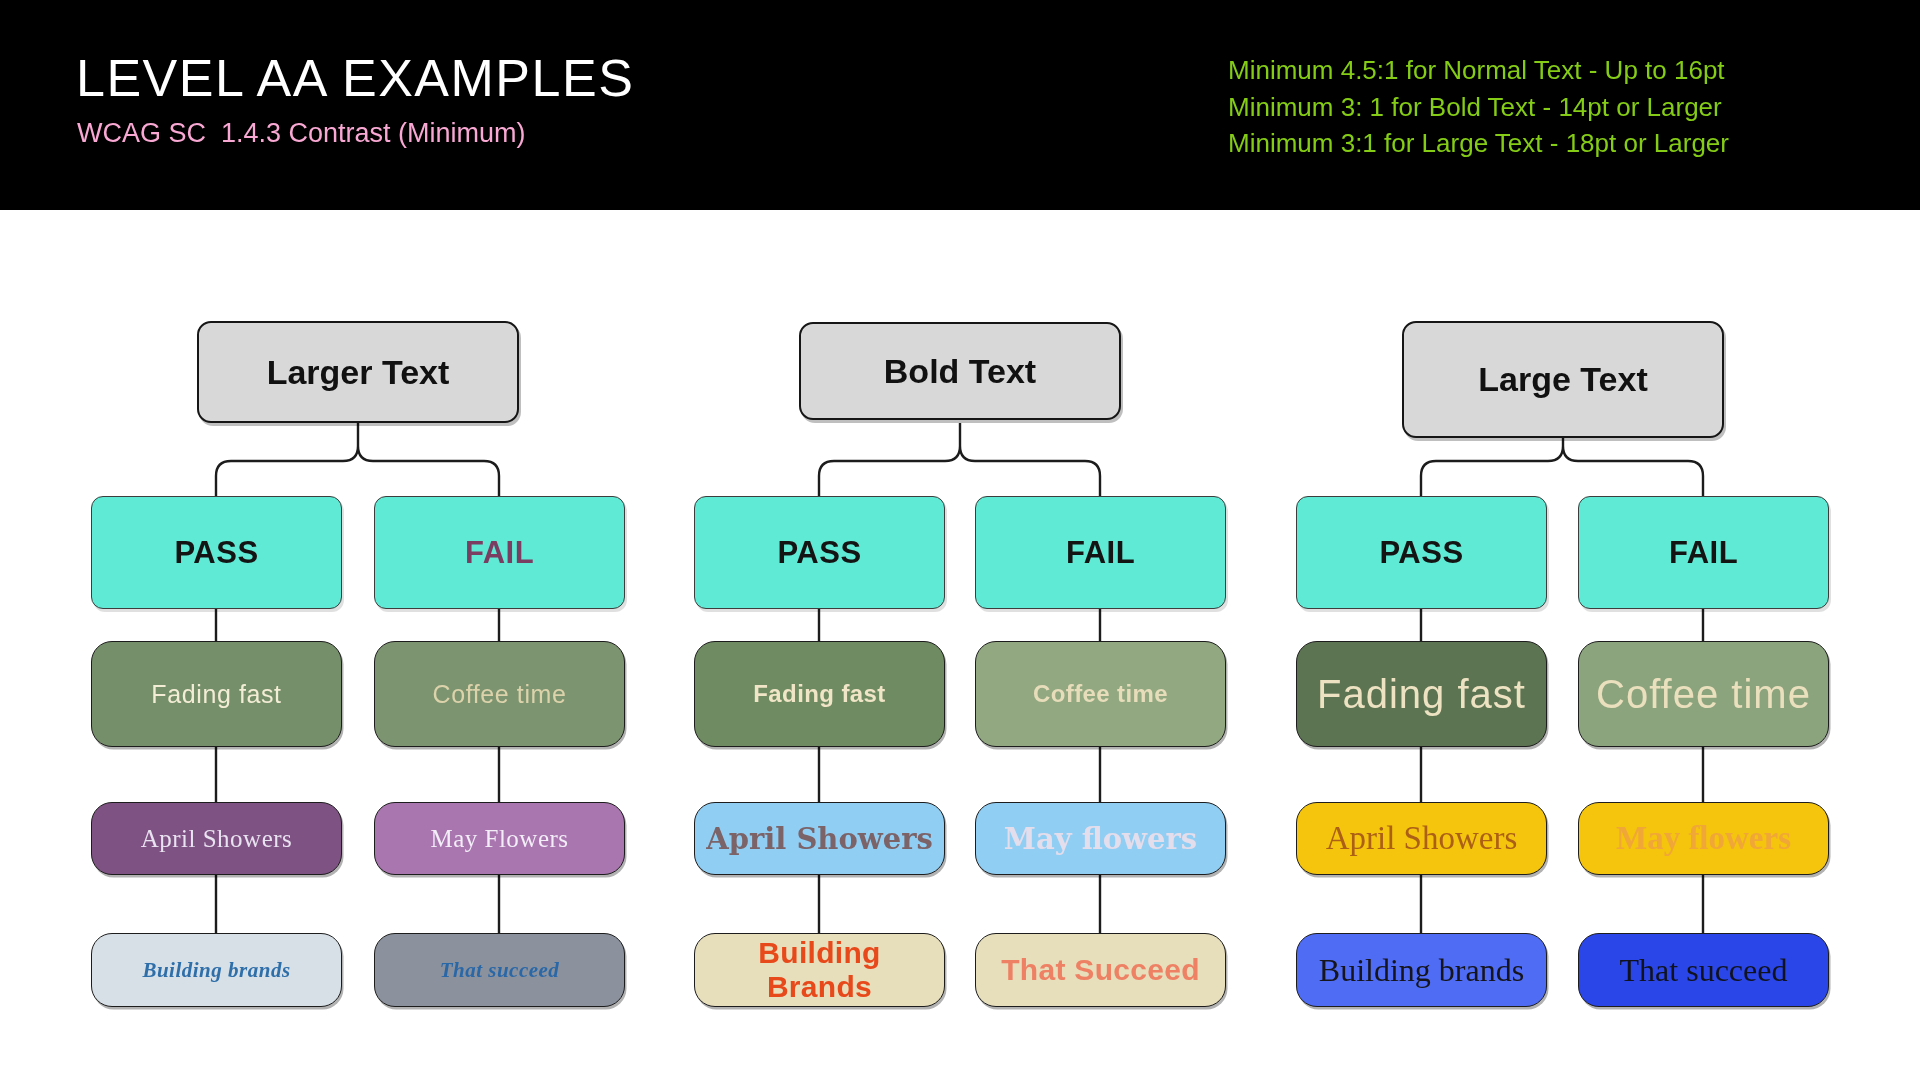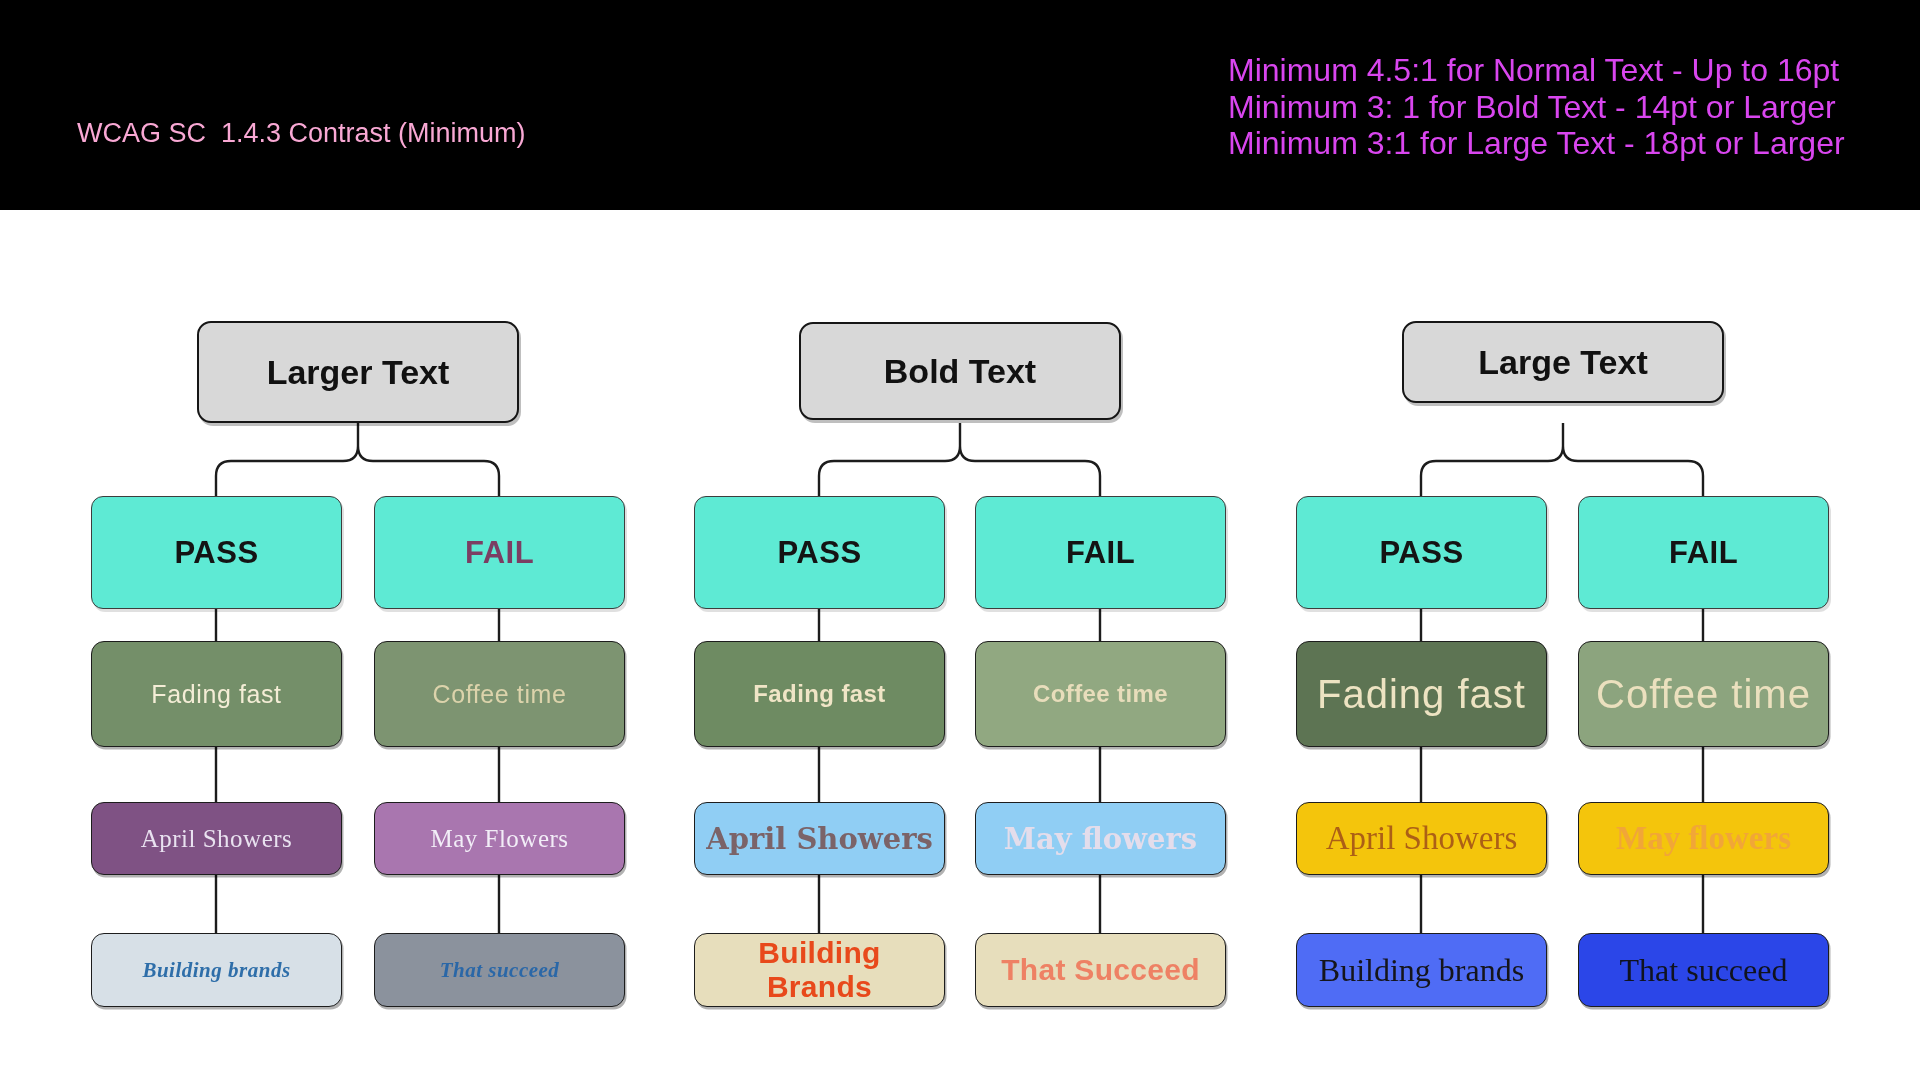--- a/index.html
+++ b/index.html
@@ -2,50 +2,51 @@
 <html><head>
 <meta charset="utf-8">
 <style>
   html,body{margin:0;padding:0;background:#fff;}
   body{width:1920px;height:1080px;position:relative;overflow:hidden;font-family:"Liberation Sans",sans-serif;}
 
   
   .header{position:absolute;left:0;top:0;width:1920px;height:210px;background:#000;}
   .header-title{position:absolute;left:76px;top:48px;color:#fff;font-size:52px;font-weight:400;letter-spacing:1.5px;white-space:pre;}
   .header-subtitle{position:absolute;left:77px;top:118px;color:#f9a8d4;font-size:27px;font-weight:400;white-space:pre;}
-  .rules{position:absolute;left:1228px;top:52px;color:#d946ef;font-size:32px;line-height:36.5px;font-weight:400;}
+  .rules{position:absolute;left:1228px;top:52px;color:#84cc16;font-size:26px;line-height:36.5px;font-weight:400;}
   .rule-line{white-space:pre;}
 
   
   .box{position:absolute;display:flex;align-items:center;justify-content:center;box-sizing:border-box;text-align:center;}
   .root-box{background:#d8d8d8;border:2px solid #161616;border-radius:14px;
             font-weight:700;font-size:34px;color:#111;box-shadow:2px 3px 0 rgba(0,0,0,.25);}
   .pf-box{background:#5eead4;border:1.5px solid #3d3d3d;border-radius:12px;
           font-weight:700;font-size:31px;letter-spacing:.5px;color:#141414;box-shadow:2px 3px 0 rgba(0,0,0,.12);}
-  .cbox{border:1.5px solid #1d1d1d;border-radius:13px;box-shadow:1.5px 2.5px 0 rgba(0,0,0,.3);padding:0 8px;}
+  .cbox{border:1.5px solid #1d1d1d;border-radius:21px;box-shadow:1.5px 2.5px 0 rgba(0,0,0,.3);padding:0 8px;}
 
   
   .f-t0-green{font-size:25px;font-weight:400;letter-spacing:.6px;}
   .f-t1-green{font-size:24px;font-weight:700;letter-spacing:.4px;}
   .f-t2-green{font-size:40px;font-weight:400;letter-spacing:1px;}
   .f-t0-mid{font-family:"Liberation Serif",serif;font-size:25px;font-weight:400;letter-spacing:.5px;}
   .f-t1-mid{font-family:"DejaVu Serif",serif;font-size:29px;font-weight:700;}
   .f-t2-mid{font-family:"Liberation Serif",serif;font-size:33px;font-weight:400;}
   .f-t0-bot{font-family:cursive;font-style:italic;font-weight:600;font-size:21px;letter-spacing:.5px;}
   .f-t1-bot{font-size:30px;font-weight:700;letter-spacing:.3px;}
   .f-t2-bot{font-family:"Liberation Serif",serif;font-size:32px;font-weight:400;}
   .fw-bold{font-weight:700;}
 
   .connector-svg{position:absolute;left:0;top:0;width:1920px;height:1080px;pointer-events:none;}
   .connector-svg path{stroke:#1c1c1c;stroke-width:2.4;fill:none;}
 </style>
 </head>
 <body>
 
 <div class="header">
+  <div class="header-title">LEVEL AA EXAMPLES</div>
   <div class="header-subtitle">WCAG SC  1.4.3 Contrast (Minimum)</div>
   <div class="rules">
     <div class="rule-line">Minimum 4.5:1 for Normal Text - Up to 16pt</div>
     <div class="rule-line">Minimum 3: 1 for Bold Text - 14pt or Larger</div>
     <div class="rule-line">Minimum 3:1 for Large Text - 18pt or Larger</div>
   </div>
 </div>
 
 <svg class="connector-svg" viewBox="0 0 1920 1080">
 
@@ -85,21 +86,21 @@
   <div class="box cbox f-t1-green" style="left: 975px; top: 641px; width: 251px; height: 106px; background-color: rgb(145, 168, 129); color: rgb(232, 221, 187);">Coffee time</div>
 
   <div class="box cbox f-t1-mid" style="left: 694px; top: 802px; width: 251px; height: 73px; background-color: rgb(144, 206, 244); color: rgb(123, 99, 104);">April Showers</div>
   <div class="box cbox f-t1-mid" style="left: 975px; top: 802px; width: 251px; height: 73px; background-color: rgb(144, 206, 244); color: rgb(228, 221, 235);">May flowers</div>
 
   <div class="box cbox f-t1-bot" style="left: 694px; top: 933px; width: 251px; height: 74px; background-color: rgb(231, 222, 188); color: rgb(232, 73, 27);">Building Brands</div>
   <div class="box cbox f-t1-bot" style="left: 975px; top: 933px; width: 251px; height: 74px; background-color: rgb(231, 222, 188); color: rgb(238, 129, 100);">That Succeed</div>
 </div>
 
 <div>
-  <div class="box root-box" style="left:1402px;top:321px;width:322px;height:82px">Large Text</div>
+  <div class="box root-box" style="left:1402px;top:321px;width:322px;height:117px">Large Text</div>
 
   <div class="box pf-box" style="left: 1296px; top: 496px; width: 251px; height: 113px; color: rgb(20, 20, 20);">PASS</div>
   <div class="box pf-box" style="left: 1578px; top: 496px; width: 251px; height: 113px; color: rgb(20, 20, 20);">FAIL</div>
 
   <div class="box cbox f-t2-green" style="left: 1296px; top: 641px; width: 251px; height: 106px; background-color: rgb(93, 116, 83); color: rgb(237, 227, 194);">Fading fast</div>
   <div class="box cbox f-t2-green" style="left: 1578px; top: 641px; width: 251px; height: 106px; background-color: rgb(140, 164, 126); color: rgb(235, 224, 190);">Coffee time</div>
 
   <div class="box cbox f-t2-mid" style="left: 1296px; top: 802px; width: 251px; height: 73px; background-color: rgb(244, 197, 12); color: rgb(172, 95, 22);">April Showers</div>
   <div class="box cbox f-t2-mid fw-bold" style="left: 1578px; top: 802px; width: 251px; height: 73px; background-color: rgb(244, 197, 12); color: rgb(241, 166, 56);">May flowers</div>
 

